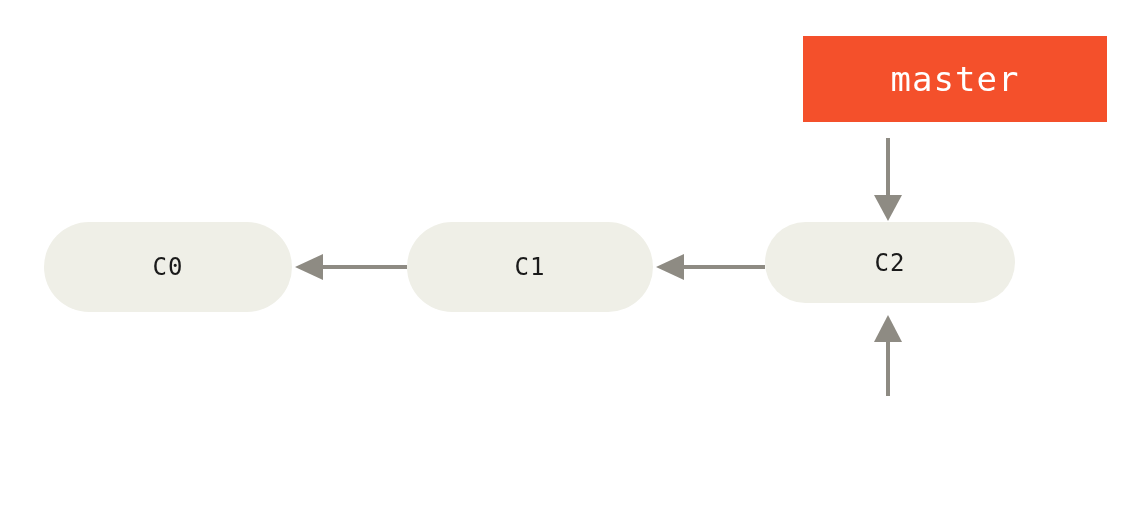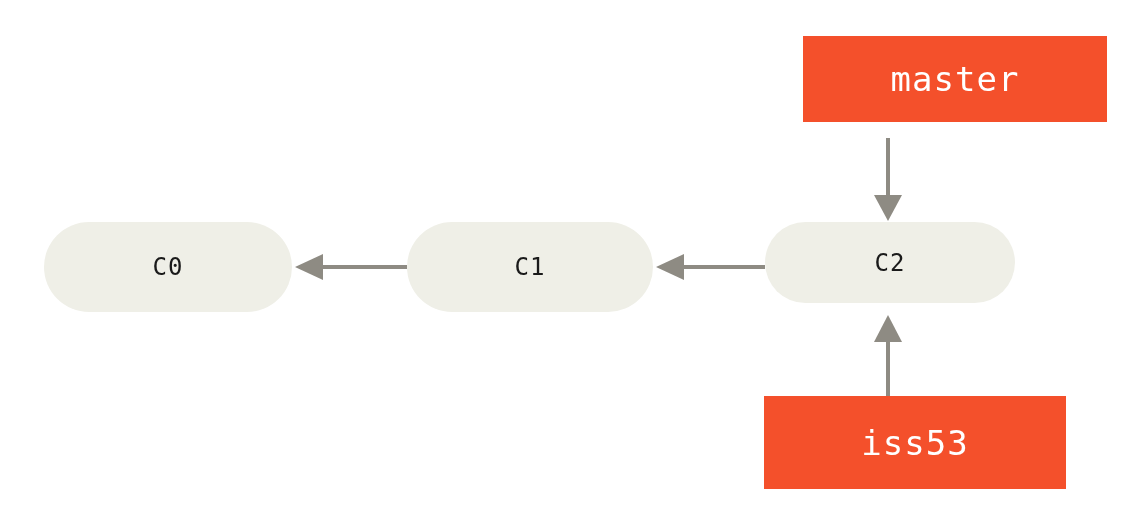--- a/index.html
+++ b/index.html
@@ -92,18 +92,15 @@
   <div class="node commit" id="node-c1">
     <span>C1</span>
   </div>
   <div class="node commit" id="node-c2">
     <span>C2</span>
   </div>
 
   <div class="node branch" id="node-master">
     <span>master</span>
   </div>
-  <div class="node branch" id="node-iss53">
-    <span>iss53</span>
-  </div>
 
 
 </div>
 
 </body></html>

